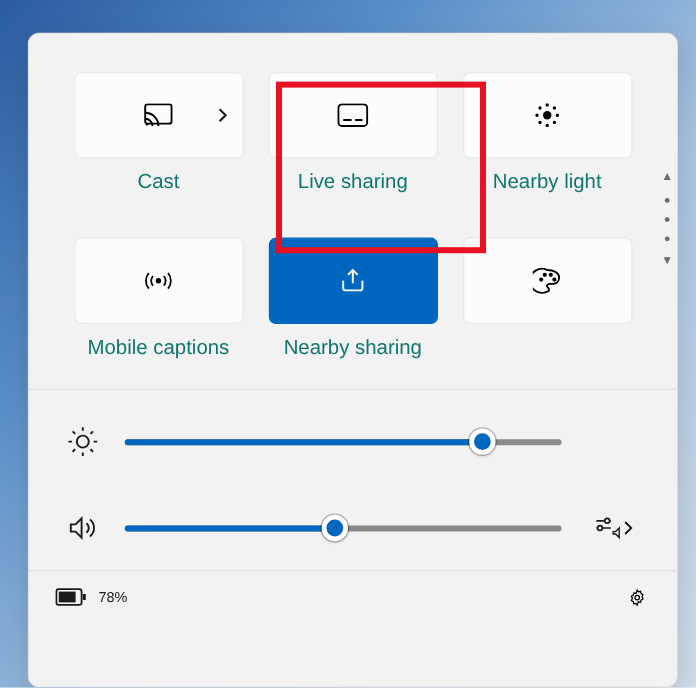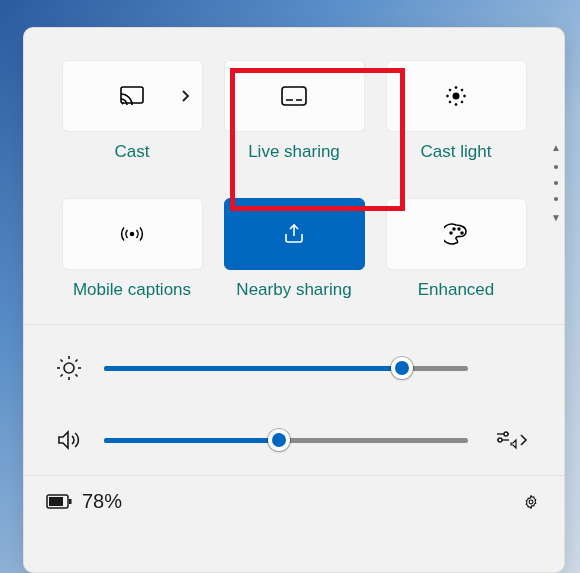--- a/index.html
+++ b/index.html
@@ -152,21 +152,21 @@
     padding: 14px 22px 0 22px;
     display: flex;
     align-items: center;
     justify-content: space-between;
   }
   .status-left {
     display: flex;
     align-items: center;
     gap: 10px;
     color: #1a1a1a;
-    font-size: 20px;
+    font-size: 12px;
   }
   svg { display: block; }
 </style>
 </head>
 <body>
 
 <div class="panel">
 
   <div class="tiles-section">
 
@@ -217,21 +217,21 @@
               <circle cx="11" cy="19.5" r="0.9"></circle>
               <circle cx="2.5" cy="11" r="0.9"></circle>
               <circle cx="19.5" cy="11" r="0.9"></circle>
               <circle cx="5" cy="5" r="0.9"></circle>
               <circle cx="17" cy="5" r="0.9"></circle>
               <circle cx="5" cy="17" r="0.9"></circle>
               <circle cx="17" cy="17" r="0.9"></circle>
             </g>
           </svg>
         </div>
-        <div class="tile-label">Cast light</div>
+        <div class="tile-label">Nearby light</div>
       </div>
 
       <div class="tile">
         <div class="tile-button">
           <svg width="24" height="20" viewBox="0 0 24 20" fill="none" stroke="currentColor" stroke-width="1.5">
             <circle cx="12" cy="10" r="1.5" fill="currentColor"></circle>
             <path d="M7.5 6 a6 6 0 0 0 0 8"></path>
             <path d="M16.5 6 a6 6 0 0 1 0 8"></path>
             <path d="M4 3.5 a10 10 0 0 0 0 13"></path>
             <path d="M20 3.5 a10 10 0 0 1 0 13"></path>
@@ -254,21 +254,20 @@
       <div class="tile">
         <div class="tile-button">
           <svg width="24" height="22" viewBox="0 0 24 22" fill="none" stroke="currentColor" stroke-width="1.5">
             <path d="M12 2 a10 10 0 1 0 0 18 c2 0 2 -2 0.5 -3.5 s0 -3 2 -3 h2.5 a5 5 0 0 0 5 -5 c0 -4 -4.5 -6.5 -10 -6.5z"></path>
             <circle cx="7" cy="10" r="1" fill="currentColor"></circle>
             <circle cx="10" cy="6" r="1" fill="currentColor"></circle>
             <circle cx="15" cy="6" r="1" fill="currentColor"></circle>
             <circle cx="18" cy="10" r="1" fill="currentColor"></circle>
           </svg>
         </div>
-        <div class="tile-label">Enhanced</div>
       </div>
 
     </div>
   </div>
 
   <div class="highlight-box"></div>
 
   <div class="sliders-section">
 
     <div class="slider-row">

